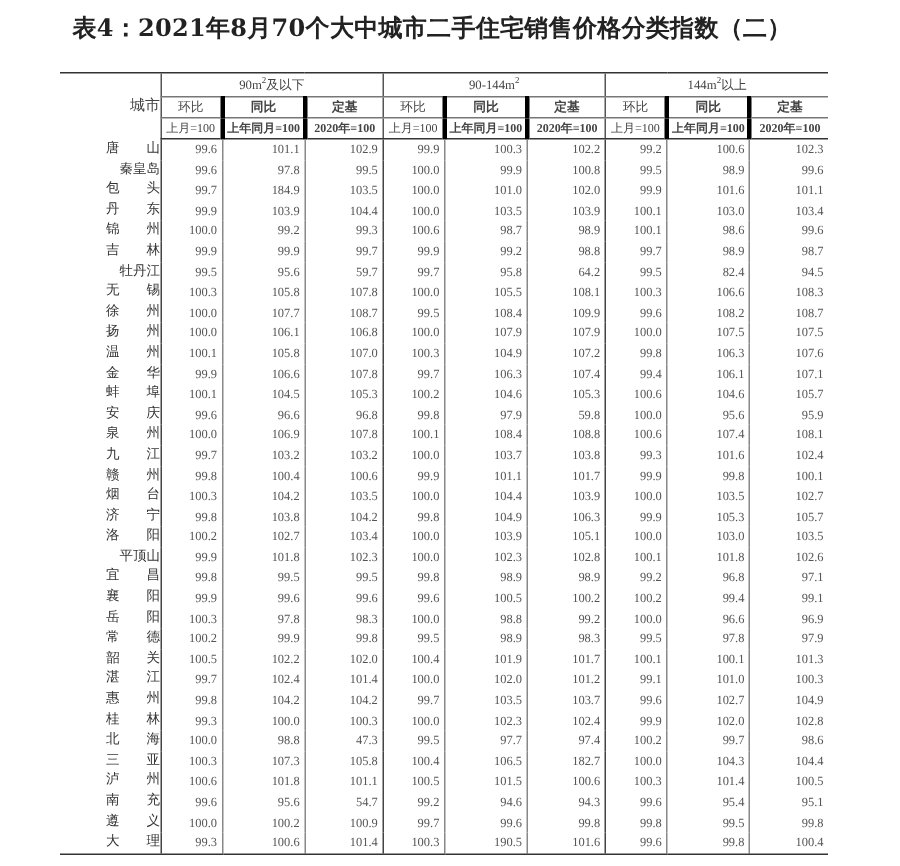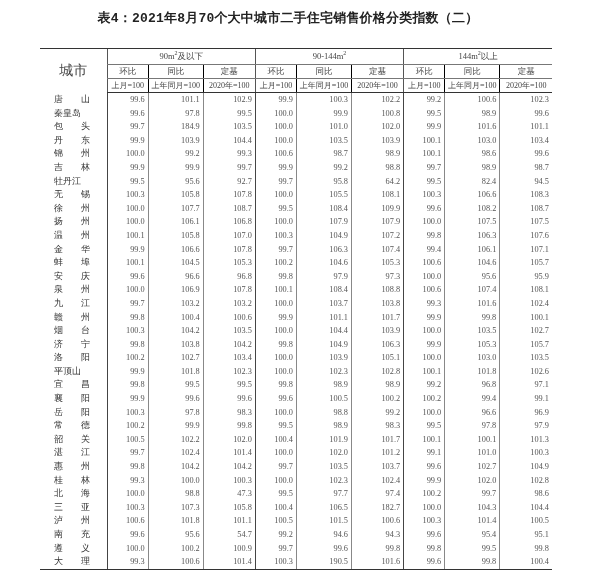--- a/index.html
+++ b/index.html
@@ -1,33 +1,33 @@
 <!DOCTYPE html>
 <html><head>
 <meta charset="utf-8">
 <style>
   html, body { margin:0; padding:0; background:#ffffff; }
   body { width:600px; height:577px; position:relative; overflow:hidden; font-family:"DejaVu Serif", "Liberation Serif", serif; color:#333; }
-  .title { position:absolute; left:0; top:9px; width:576px; text-align:center; font-size:13px; font-weight:bold; color:#222; letter-spacing:0.2px;font-family:Liberation Mono, monospace; }
+  .title { position:absolute; left:0; top:9px; width:576px; text-align:center; font-size:16px; font-weight:bold; color:#222; letter-spacing:0.2px; }
   table { position:absolute; left:40px; top:48px; width:512px; border-collapse:collapse; table-layout:fixed; font-family:"Liberation Serif", "DejaVu Serif", serif; }
   col.c-city { width:67px; }
   col.c-a { width:41px; }
   col.c-b { width:55px; }
   col.c-c { width:52px; }
   thead th { font-weight:normal; font-size:8.5px; color:#444; text-align:center; padding:0; line-height:13px; }
   thead tr.r1 th { border-top:1.5px solid #333; height:15px; }
   thead tr.r2 th { height:13px; }
   thead tr.r3 th { height:12px; border-bottom:1.5px solid #333; font-size:8px; }
   th.grp, td.grp { border-left:1px solid #555; }
-  th.sub { border-left:1px solid #000000; }
+  th.sub { border-left:3px solid #000000;font-weight:bold; }
   thead tr.r1 th.grp-head { border-bottom:1px solid #777; }
   thead tr.r2 th { border-bottom:1px solid #777; }
-  th.city-h { vertical-align:middle; font-size:14px; }
+  th.city-h { vertical-align:middle; font-size:10px;text-align:right; }
   tbody td { font-size:8.3px; line-height:13.6px; height:13.6px; padding:0 3px 0 0; text-align:right; color:#555; white-space:nowrap; }
-  tbody td.city { text-align:left; padding:0 0 0 14px; color:#333; font-size:9px; letter-spacing:0; font-family:"DejaVu Sans", sans-serif; }
+  tbody td.city { text-align:right; padding:0 0 0 14px; color:#333; font-size:9px; letter-spacing:0; font-family:"DejaVu Sans", sans-serif; }
   tbody td.v { border-left:1px solid #888; }
   tbody td.v.grp { border-left:1px solid #444; }
   tbody tr:last-child td { border-bottom:1.5px solid #333; }
   sup { font-size:6px; line-height:0; }
 </style>
 </head>
 <body>
 
 <div class="title">表4：2021年8月70个大中城市二手住宅销售价格分类指数（二）</div>
 
@@ -144,21 +144,21 @@
         <td class="v">99.2</td>
         <td class="v">98.8</td>
         <td class="v grp">99.7</td>
         <td class="v">98.9</td>
         <td class="v">98.7</td>
       </tr>
       <tr>
         <td class="city">牡丹江</td>
         <td class="v grp">99.5</td>
         <td class="v">95.6</td>
-        <td class="v">92.7</td>
+        <td class="v">59.7</td>
         <td class="v grp">99.7</td>
         <td class="v">95.8</td>
         <td class="v">64.2</td>
         <td class="v grp">99.5</td>
         <td class="v">82.4</td>
         <td class="v">94.5</td>
       </tr>
       <tr>
         <td class="city">无　　锡</td>
         <td class="v grp">100.3</td>
@@ -231,21 +231,21 @@
         <td class="v">104.6</td>
         <td class="v">105.7</td>
       </tr>
       <tr>
         <td class="city">安　　庆</td>
         <td class="v grp">99.6</td>
         <td class="v">96.6</td>
         <td class="v">96.8</td>
         <td class="v grp">99.8</td>
         <td class="v">97.9</td>
-        <td class="v">97.3</td>
+        <td class="v">59.8</td>
         <td class="v grp">100.0</td>
         <td class="v">95.6</td>
         <td class="v">95.9</td>
       </tr>
       <tr>
         <td class="city">泉　　州</td>
         <td class="v grp">100.0</td>
         <td class="v">106.9</td>
         <td class="v">107.8</td>
         <td class="v grp">100.1</td>

